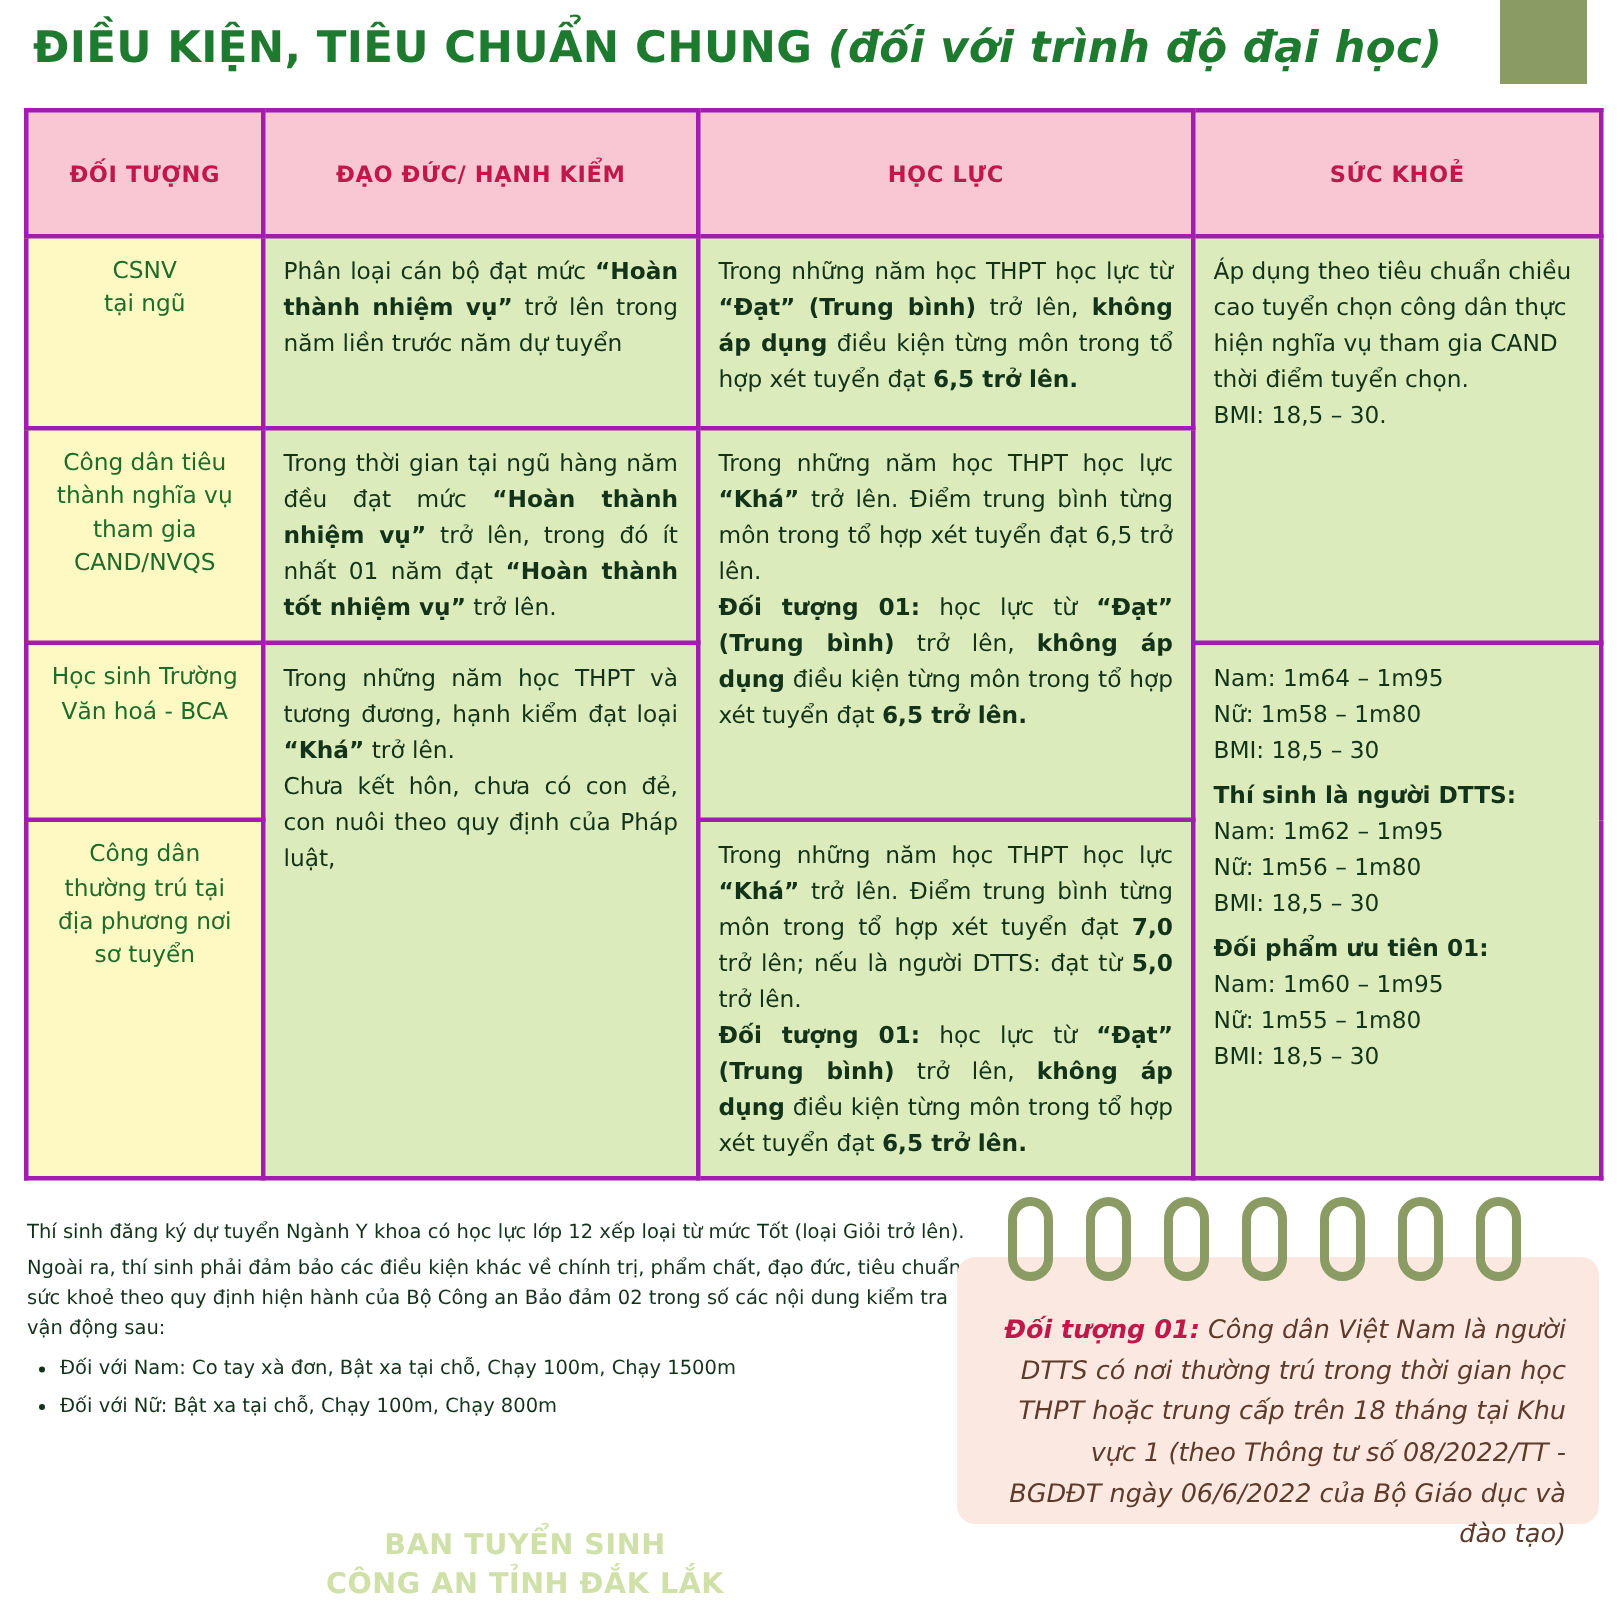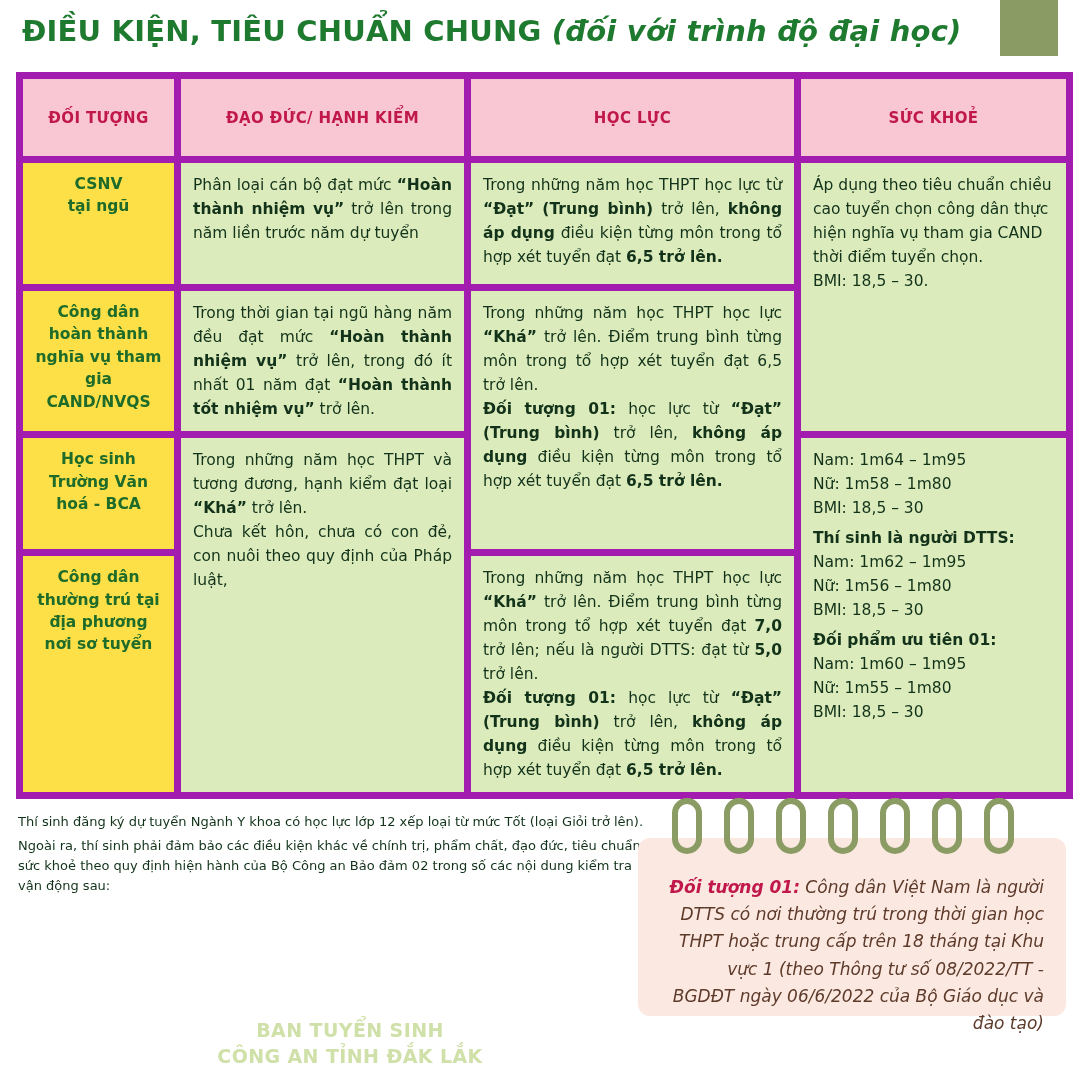--- a/index.html
+++ b/index.html
@@ -48,38 +48,38 @@
     position: absolute;
     left: 16px; top: 72px;
     width: 1050px;
   }
   table.main {
     width: 1050px;
     border-collapse: collapse;
     table-layout: fixed;
   }
   table.main th, table.main td {
-    border: 7px solid #a21caf;
+    border: 3px solid #a21caf;
     vertical-align: top;
     padding: 10px 12px;
   }
   table.main thead th {
     background: #f9c6d4;
     color: #c0184b;
     font-weight: bold;
     font-size: 15px;
     text-align: center;
     vertical-align: middle;
     height: 84px;
     letter-spacing: 0.4px;
   }
   td.obj {
-    background: #fde047;
+    background: #fef9c3;
     color: #1e6b2a;
-    font-weight: bold;
+    font-weight: normal;
     font-size: 15.5px;
     text-align: center;
     vertical-align: middle;
     line-height: 1.45;
   }
   td.body {
     background: #dcebbc;
     color: #12331a;
     font-size: 15.5px;
     line-height: 1.55;
@@ -192,21 +192,21 @@
         </tr>
       </thead>
       <tbody>
         <tr>
           <td class="obj" style="height:128px">CSNV<br>tại ngũ</td>
           <td class="body">Phân loại cán bộ đạt mức <b>“Hoàn thành nhiệm vụ”</b> trở lên trong năm liền trước năm dự tuyển</td>
           <td class="body">Trong những năm học THPT học lực từ <b>“Đạt”</b> <b>(Trung bình)</b> trở lên, <b>không áp dụng</b> điều kiện từng môn trong tổ hợp xét tuyển đạt <b>6,5 trở lên.</b></td>
           <td class="body health" rowspan="2">Áp dụng theo tiêu chuẩn chiều cao tuyển chọn công dân thực hiện nghĩa vụ tham gia CAND thời điểm tuyển chọn.<br>BMI: 18,5 – 30.</td>
         </tr>
         <tr>
-          <td class="obj" style="height:140px">Công dân hoàn thành nghĩa vụ tham gia CAND/NVQS</td>
+          <td class="obj" style="height:140px">Công dân tiêu thành nghĩa vụ tham gia CAND/NVQS</td>
           <td class="body">Trong thời gian tại ngũ hàng năm đều đạt mức <b>“Hoàn thành nhiệm vụ”</b> trở lên, trong đó ít nhất 01 năm đạt <b>“Hoàn thành tốt nhiệm vụ”</b> trở lên.</td>
           <td class="body" rowspan="2">Trong những năm học THPT học lực <b>“Khá”</b> trở lên. Điểm trung bình từng môn trong tổ hợp xét tuyển đạt 6,5 trở lên.<br><b>Đối tượng 01:</b> học lực từ <b>“Đạt”</b> <b>(Trung bình)</b> trở lên, <b>không áp dụng</b> điều kiện từng môn trong tổ hợp xét tuyển đạt <b>6,5 trở lên.</b></td>
         </tr>
         <tr>
           <td class="obj" style="height:118px">Học sinh Trường Văn hoá - BCA</td>
           <td class="body" rowspan="2">Trong những năm học THPT và tương đương, hạnh kiểm đạt loại <b>“Khá”</b> trở lên.<br>Chưa kết hôn, chưa có con đẻ, con nuôi theo quy định của Pháp luật,</td>
           <td class="body health" rowspan="2">
             <div style="white-space:pre-line">Nam: 1m64 – 1m95
 Nữ: 1m58 – 1m80
 BMI: 18,5 – 30</div>
@@ -226,20 +226,24 @@
           <td class="obj" style="height:170px">Công dân thường trú tại địa phương nơi sơ tuyển</td>
           <td class="body">Trong những năm học THPT học lực <b>“Khá”</b> trở lên. Điểm trung bình từng môn trong tổ hợp xét tuyển đạt <b>7,0</b> trở lên; nếu là người DTTS: đạt từ <b>5,0</b> trở lên.<br><b>Đối tượng 01:</b> học lực từ <b>“Đạt”</b> <b>(Trung bình)</b> trở lên, <b>không áp dụng</b> điều kiện từng môn trong tổ hợp xét tuyển đạt <b>6,5 trở lên.</b></td>
         </tr>
       </tbody>
     </table>
   </div>
 
   <div class="notes">
     <p>Thí sinh đăng ký dự tuyển Ngành Y khoa có học lực lớp 12 xếp loại từ mức Tốt (loại Giỏi trở lên).</p>
     <p>Ngoài ra, thí sinh phải đảm bảo các điều kiện khác về chính trị, phẩm chất, đạo đức, tiêu chuẩn sức khoẻ theo quy định hiện hành của Bộ Công an Bảo đảm 02 trong số các nội dung kiểm tra vận động sau:</p>
+    <ul>
+      <li>Đối với Nam: Co tay xà đơn, Bật xa tại chỗ, Chạy 100m, Chạy 1500m</li>
+      <li>Đối với Nữ: Bật xa tại chỗ, Chạy 100m, Chạy 800m</li>
+    </ul>
   </div>
 
   <div class="sticky">
     <div class="sticky-text"><span class="lead">Đối tượng 01:</span><span> Công dân Việt Nam là người DTTS có nơi thường trú trong thời gian học THPT hoặc trung cấp trên 18 tháng tại Khu vực 1 </span><span class="ital">(theo Thông tư số 08/2022/TT -BGDĐT ngày 06/6/2022 của Bộ Giáo dục và đào tạo)</span></div>
   </div>
   <div class="rings">
     <div class="ring" style="left:0px"></div>
     <div class="ring" style="left:52px"></div>
     <div class="ring" style="left:104px"></div>
     <div class="ring" style="left:156px"></div>

